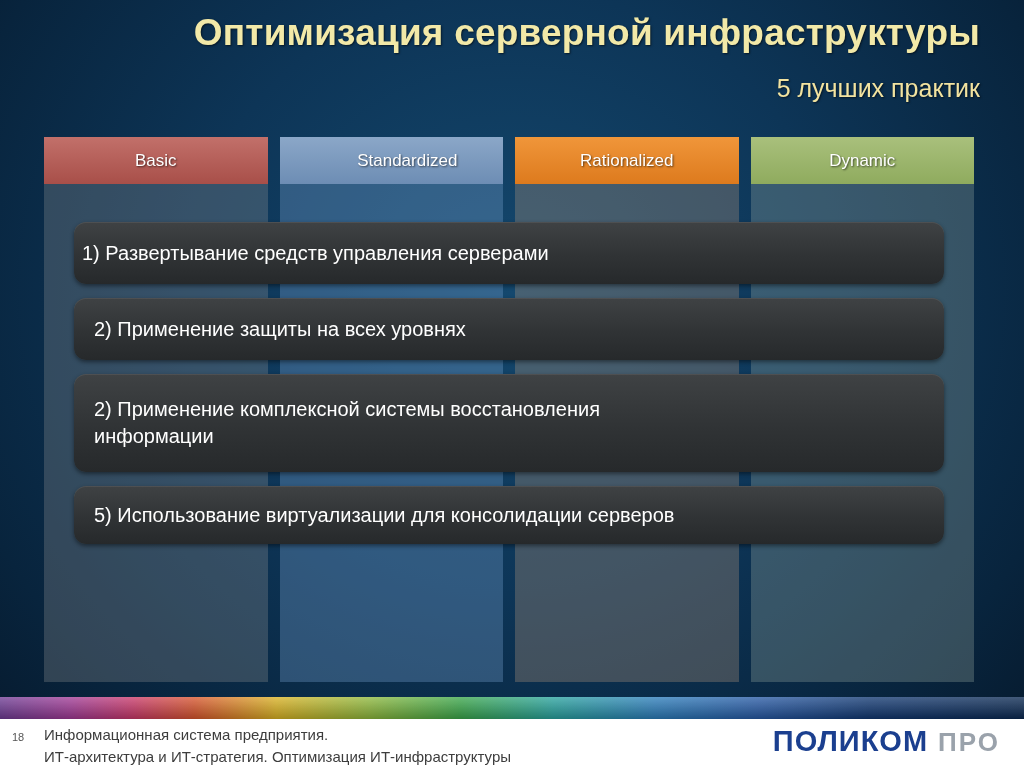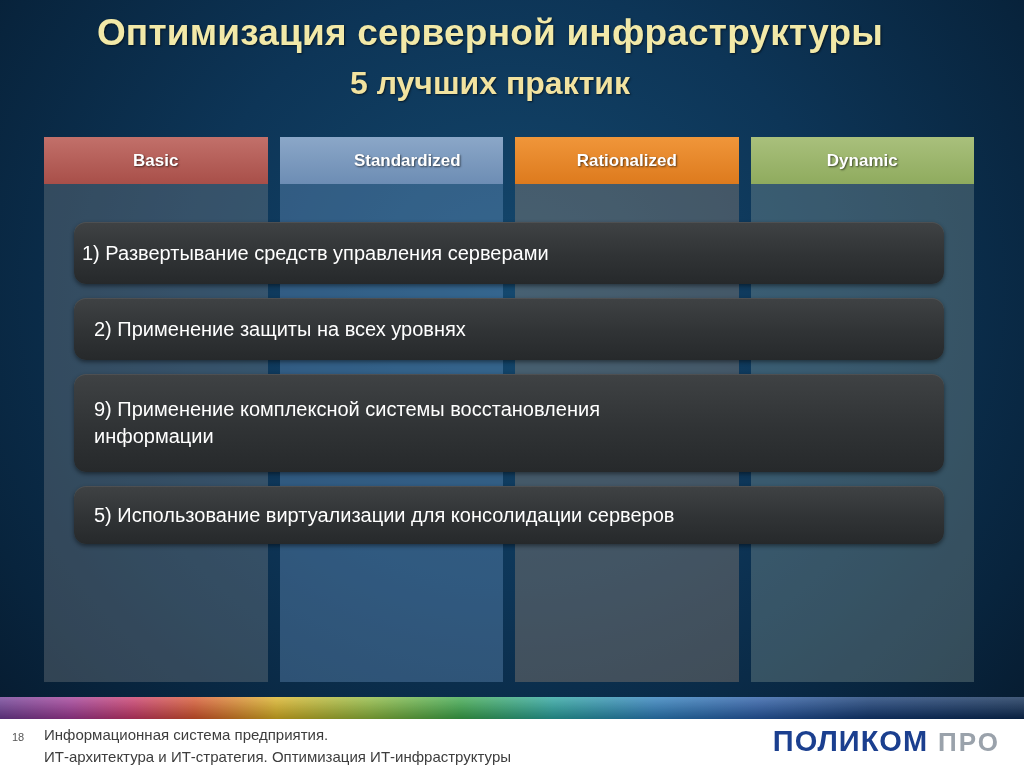--- a/index.html
+++ b/index.html
@@ -21,34 +21,34 @@
     inset: 0;
     background: radial-gradient(ellipse at 50% 38%, #14486e 0%, #0d3557 45%, #08243d 80%, #06192c 100%);
   }
 
   
   .title-block {
     position: absolute;
     top: 12px;
     left: 0;
     right: 44px;
-    text-align: center;
+    text-align: right;
   }
   .title-main {
     font-size: 37px;
     font-weight: bold;
     color: #f2e9a8;
     letter-spacing: .2px;
     text-shadow: 1px 1px 2px rgba(0,0,0,.55);
     line-height: 1.15;
   }
   .title-sub {
-    margin-top: 10px;
-    font-size: 32px;
-    font-weight: bold;
+    margin-top: 19px;
+    font-size: 25px;
+    font-weight: normal;
     color: #f2e3a0;
     text-shadow: 1px 1px 2px rgba(0,0,0,.55);
   }
 
   
   .board {
     position: absolute;
     left: 44px;
     top: 137px;
     width: 930px;
@@ -66,21 +66,21 @@
     display: flex;
     flex-direction: column;
   }
   .col + .col { margin-left: 12px; }
 
   .col-head {
     height: 47px;
     line-height: 47px;
     text-align: center;
     font-size: 17px;
-    font-weight: bold;
+    font-weight: normal;
     color: #ffffff;
     text-shadow: 1px 1px 2px rgba(0,0,0,.6);
   }
   .col-body {
     flex: 1;
   }
 
   
   .c0 .col-head { background: linear-gradient(to bottom, #c2706a, #a84f49); }
   .c0 .col-body { background: rgba(150,150,150,.30); }
@@ -214,21 +214,21 @@
       </div>
       <div class="col c3">
         <div class="col-head">Dynamic</div>
         <div class="col-body"></div>
       </div>
     </div>
 
     <div class="practices">
       <div class="practice p1">1) Развертывание средств управления серверами</div>
       <div class="practice p2">2) Применение защиты на всех уровнях</div>
-      <div class="practice p3 two-line">9) Применение комплексной системы восстановления
+      <div class="practice p3 two-line">2) Применение комплексной системы восстановления
     информации</div>
       <div class="practice p5">5) Использование виртуализации для консолидации серверов</div>
     </div>
 
   </div>
 
   <div class="footer-strip"></div>
 
   <div class="footer">
     <div class="page-num">18</div>

